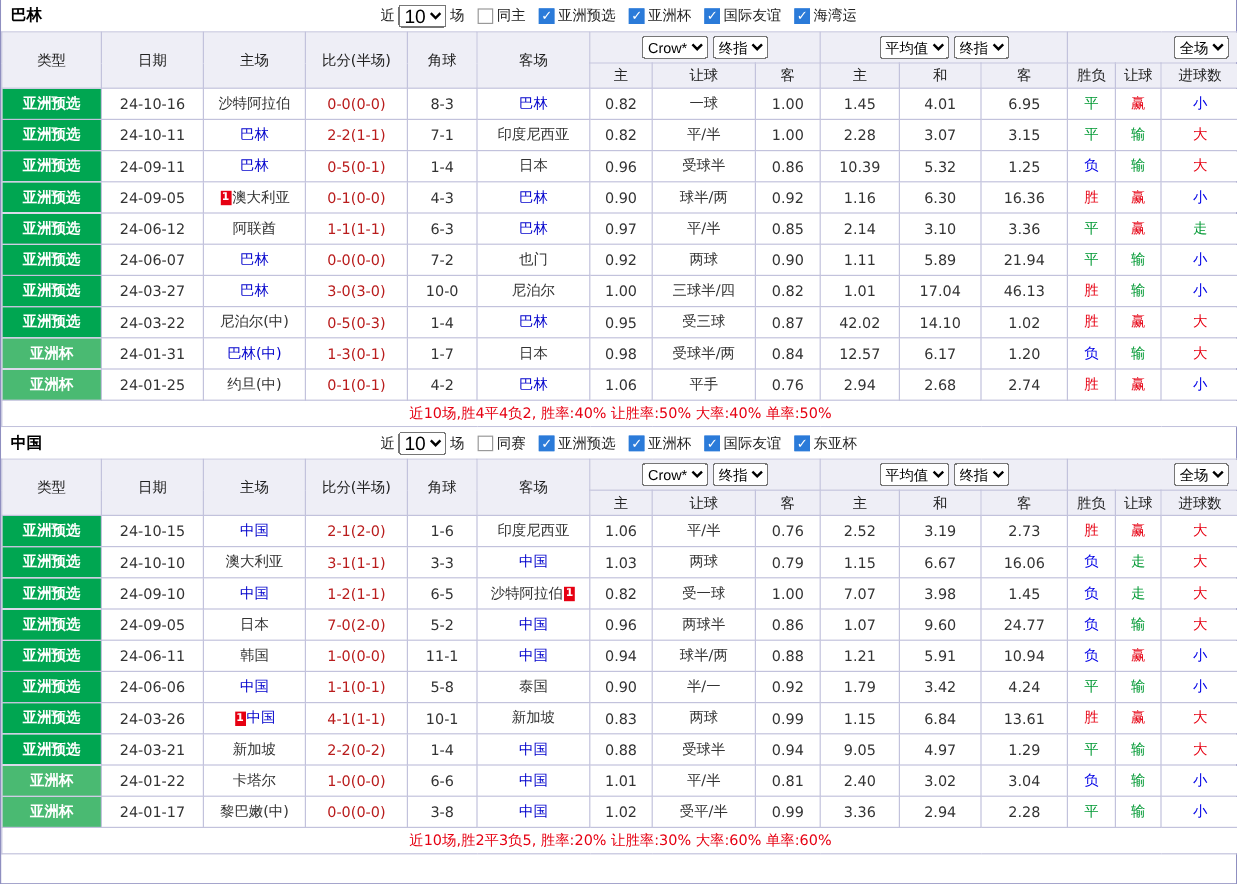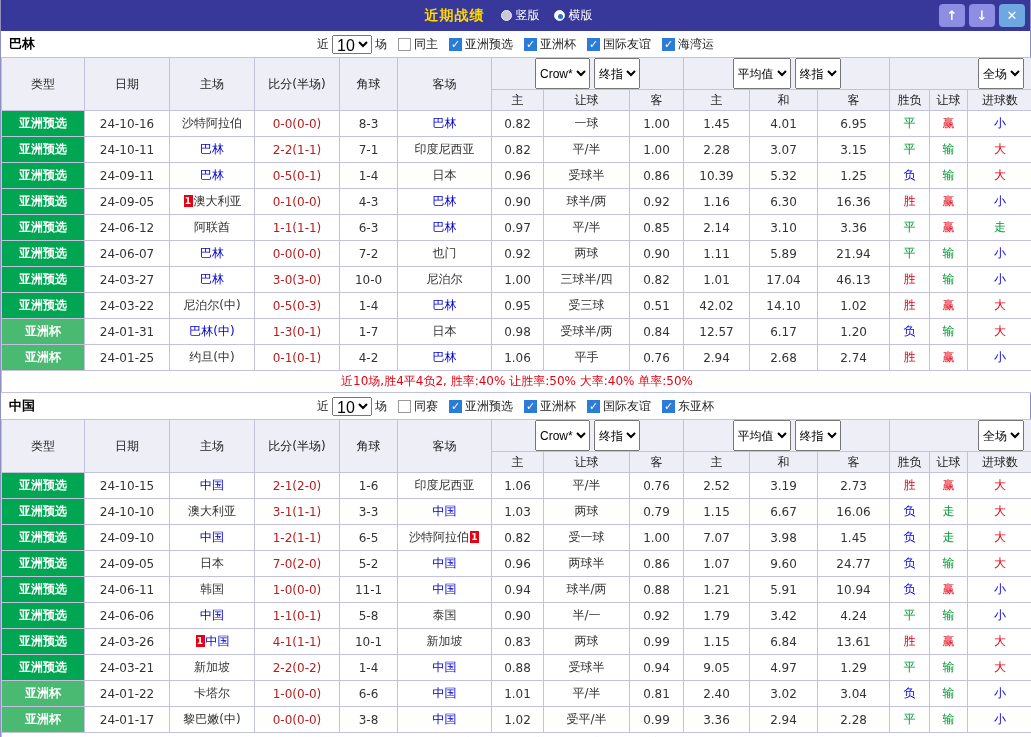--- a/index.html
+++ b/index.html
@@ -24,60 +24,38 @@
   .cb{display:inline-flex;align-items:center;gap:3px;margin-left:8px;cursor:pointer}
   .box{width:13px;height:13px;background:#fff;border:1px solid #999;display:inline-block;position:relative}
   .box.checked{background:#2b7bd9;border-color:#2b7bd9}
   .box.checked::after{content:'✓';position:absolute;color:#fff;font-size:11px;left:1px;top:-1px;font-weight:bold}
   
   table.grid{width:100%;border-collapse:collapse;table-layout:fixed}
   .grid th,.grid td{border:1px solid #c2c2dc;text-align:center;overflow:hidden;white-space:nowrap}
   .grid thead th{background:#eeeef6;font-weight:normal;color:#222}
   th.hr1{height:26px}
   th.hr2{height:21px}
-  .selcell select{height:31px;font-size:12px;margin:0 2px;max-width:76px}
+  .selcell select{height:19px;font-size:12px;margin:0 2px;max-width:76px}
   th.selcell.right{text-align:right;padding-right:6px}
   tbody td{height:26px;font-size:12px;color:#333;background:#fff}
   td.type{color:#fff;font-weight:bold;padding:0;font-size:12px}
   td.g1{background:#00a651}
   td.g2{background:#4aba72}
   .focus{color:#0000cc}
   td.score{color:#b91c1c}
   .card{display:inline-block;background:#e60012;color:#fff;font-size:9px;line-height:12px;width:9px;height:12px;margin:0 1px;vertical-align:1px;font-weight:bold}
   td.red{color:#e60012}
   td.green{color:#009933}
   td.blue{color:#0000e6}
   td.summary{height:22px;color:#e60012;font-size:12px;background:#fff}
 </style>
 </head>
 <body>
 
 <div id="app">
-  <div class="titlebar">
-    <span class="title">近期战绩</span>
-    <label class="radio-opt">
-      <span class="radio"></span>
-      <span>竖版</span>
-    </label>
-    <label class="radio-opt">
-      <span class="radio selected"></span>
-      <span>横版</span>
-    </label>
-    <div class="win-buttons">
-      <div class="win-btn">
-          <span>↑</span>
-        </div>
-      <div class="win-btn">
-          <span>↓</span>
-        </div>
-      <div class="win-btn close">
-          <span>✕</span>
-        </div>
-    </div>
-  </div>
   <div id="sections">
       <div class="section">
         <div class="filter-row">
           <span class="team-label">巴林</span>
           <div class="filters">
             <span>近</span>
             <select><option>10</option></select>
             <span>场</span>
             <label class="cb">
               <span class="box"></span>
@@ -265,21 +243,21 @@
             </tr>
             <tr>
               <td class="type g1">亚洲预选</td>
               <td>24-03-22</td>
               <td><span>尼泊尔(中)</span></td>
               <td class="score">0-5(0-3)</td>
               <td>1-4</td>
               <td><span class="focus">巴林</span></td>
               <td>0.95</td>
               <td>受三球</td>
-              <td>0.51</td>
+              <td>0.87</td>
               <td>42.02</td>
               <td>14.10</td>
               <td>1.02</td>
               <td class="red">胜</td>
               <td class="red">赢</td>
               <td class="red">大</td>
             </tr>
             <tr>
               <td class="type g2">亚洲杯</td>
               <td>24-01-31</td>

